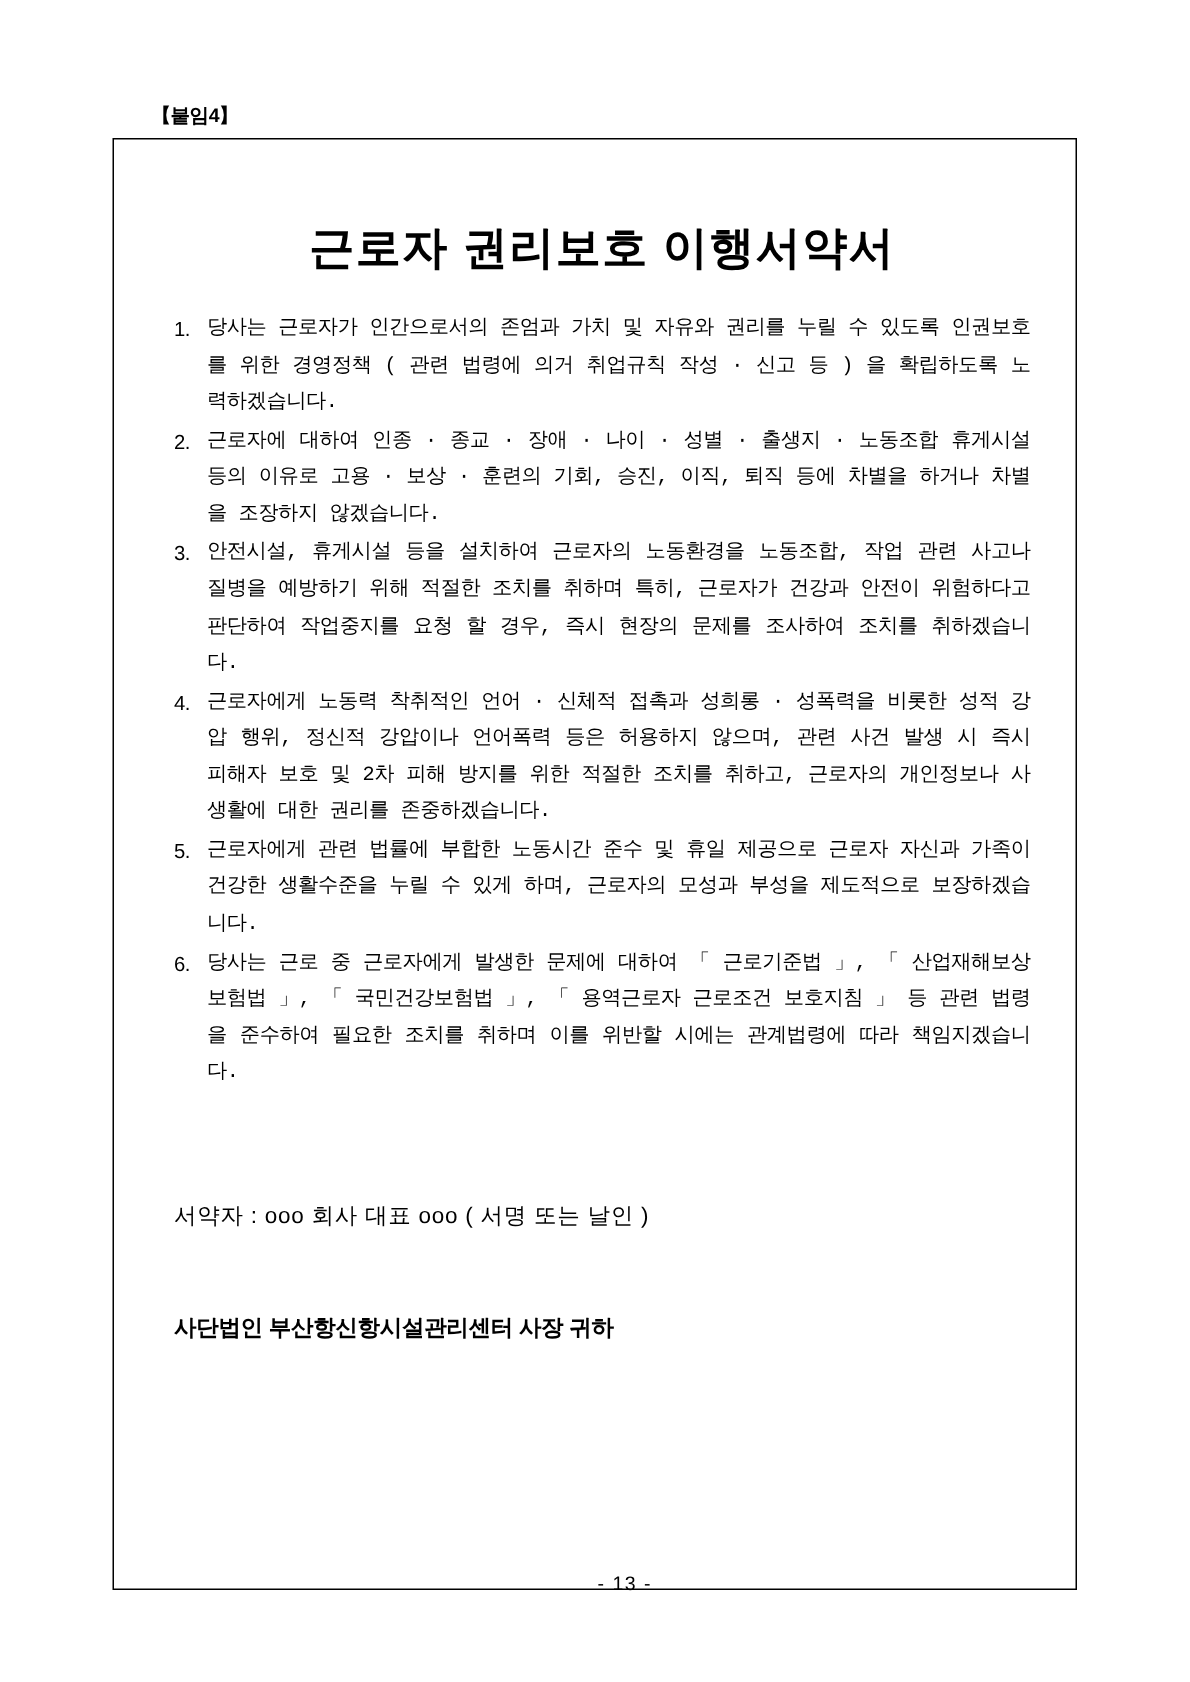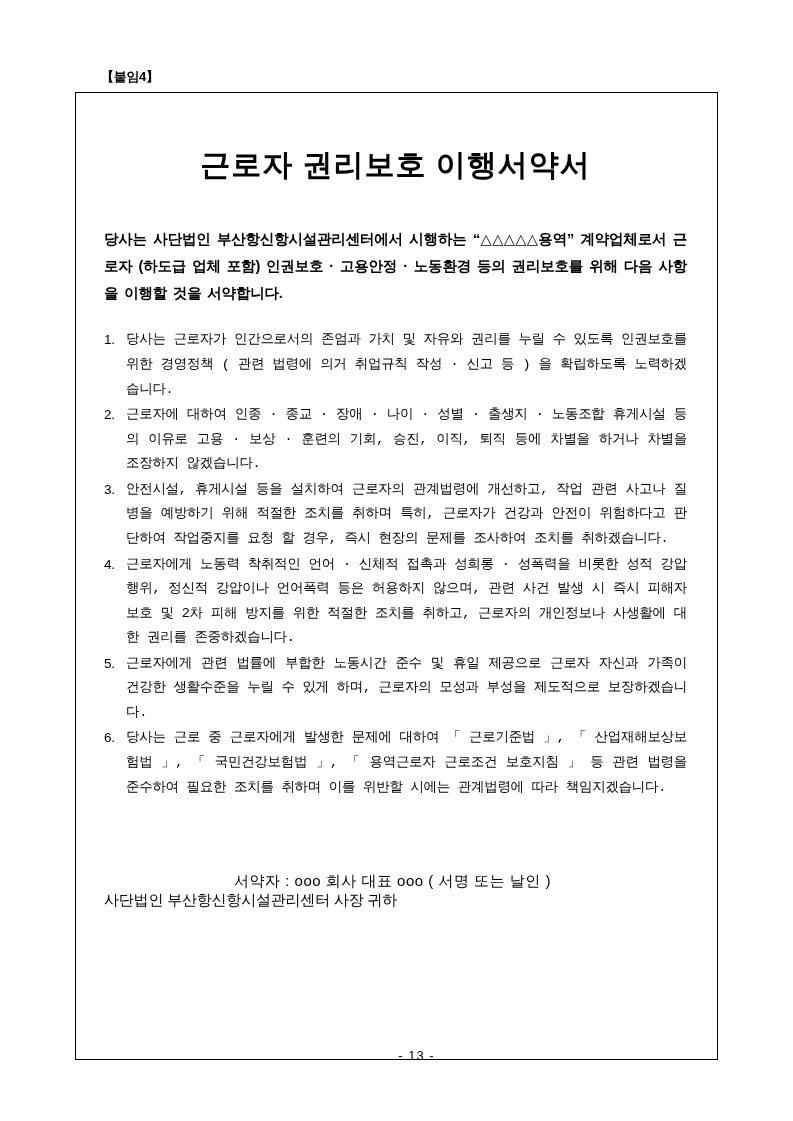--- a/index.html
+++ b/index.html
@@ -32,21 +32,21 @@
     margin-left: 33px;
   }
   .doc-box {
     position: absolute;
     left: 75px;
     top: 92px;
     width: 643px;
     height: 968px;
     border: 1px solid #000000;
     box-sizing: border-box;
-    padding: 34px 30px 20px 28px;
+    padding: 34px 30px 20px 40px;
   }
   .doc-title {
     text-align: center;
     font-size: 30px;
     font-weight: bold;
     letter-spacing: 1px;
     margin: 18px 0 0 0;
     font-family: "Liberation Sans", "DejaVu Sans", sans-serif;
   }
   .preamble {
@@ -85,29 +85,30 @@
   }
   .date-line {
     margin-top: 58px;
     text-align: center;
     font-size: 15px;
     letter-spacing: 2px;
     font-family: "Liberation Sans", "DejaVu Sans", sans-serif;
   }
   .sign-line {
     margin-top: 72px;
-    text-align: center;
+    text-align: left;
     padding-right: 6px;
     font-size: 15px;
     letter-spacing: 0.5px;
     font-family: "Liberation Sans", "DejaVu Sans", sans-serif;
   }
   .to-line {
+    margin-top: 56px;
     font-size: 15px;
-    font-weight: normal;
+    font-weight: bold;
     letter-spacing: -0.2px;
     font-family: "Liberation Sans", "DejaVu Sans", sans-serif;
   }
   .page-number {
     position: absolute;
     left: 0;
     right: 0;
     top: 1048px;
     text-align: center;
     font-size: 13px;
@@ -120,37 +121,36 @@
 <body>
 
 <div class="page">
 
   <div class="attach-tag">【붙임4】</div>
 
   <div class="doc-box">
 
     <h1 class="doc-title">근로자 권리보호 이행서약서</h1>
 
-    <p class="preamble">당사는 사단법인 부산항신항시설관리센터에서 시행하는 “△△△△△용역” 계약업체로서 근로자 (하도급 업체 포함) 인권보호 · 고용안정 · 노동환경 등의 권리보호를 위해 다음 사항을 이행할 것을 서약합니다.</p>
 
     <div class="clauses">
 
       <div class="clause">
         <span class="clause-num">1.</span>
         <span class="clause-text">당사는 근로자가 인간으로서의 존엄과 가치 및 자유와 권리를 누릴 수 있도록 인권보호를 위한 경영정책 ( 관련 법령에 의거 취업규칙 작성 · 신고 등 ) 을 확립하도록 노력하겠습니다.</span>
       </div>
 
       <div class="clause">
         <span class="clause-num">2.</span>
         <span class="clause-text">근로자에 대하여 인종 · 종교 · 장애 · 나이 · 성별 · 출생지 · 노동조합 휴게시설 등의 이유로 고용 · 보상 · 훈련의 기회, 승진, 이직, 퇴직 등에 차별을 하거나 차별을 조장하지 않겠습니다.</span>
       </div>
 
       <div class="clause">
         <span class="clause-num">3.</span>
-        <span class="clause-text">안전시설, 휴게시설 등을 설치하여 근로자의 관계법령에 개선하고, 작업 관련 사고나 질병을 예방하기 위해 적절한 조치를 취하며 특히, 근로자가 건강과 안전이 위험하다고 판단하여 작업중지를 요청 할 경우, 즉시 현장의 문제를 조사하여 조치를 취하겠습니다.</span>
+        <span class="clause-text">안전시설, 휴게시설 등을 설치하여 근로자의 노동환경을 노동조합, 작업 관련 사고나 질병을 예방하기 위해 적절한 조치를 취하며 특히, 근로자가 건강과 안전이 위험하다고 판단하여 작업중지를 요청 할 경우, 즉시 현장의 문제를 조사하여 조치를 취하겠습니다.</span>
       </div>
 
       <div class="clause">
         <span class="clause-num">4.</span>
         <span class="clause-text">근로자에게 노동력 착취적인 언어 · 신체적 접촉과 성희롱 · 성폭력을 비롯한 성적 강압 행위, 정신적 강압이나 언어폭력 등은 허용하지 않으며, 관련 사건 발생 시 즉시 피해자 보호 및 2차 피해 방지를 위한 적절한 조치를 취하고, 근로자의 개인정보나 사생활에 대한 권리를 존중하겠습니다.</span>
       </div>
 
       <div class="clause">
         <span class="clause-num">5.</span>
         <span class="clause-text">근로자에게 관련 법률에 부합한 노동시간 준수 및 휴일 제공으로 근로자 자신과 가족이 건강한 생활수준을 누릴 수 있게 하며, 근로자의 모성과 부성을 제도적으로 보장하겠습니다.</span>

